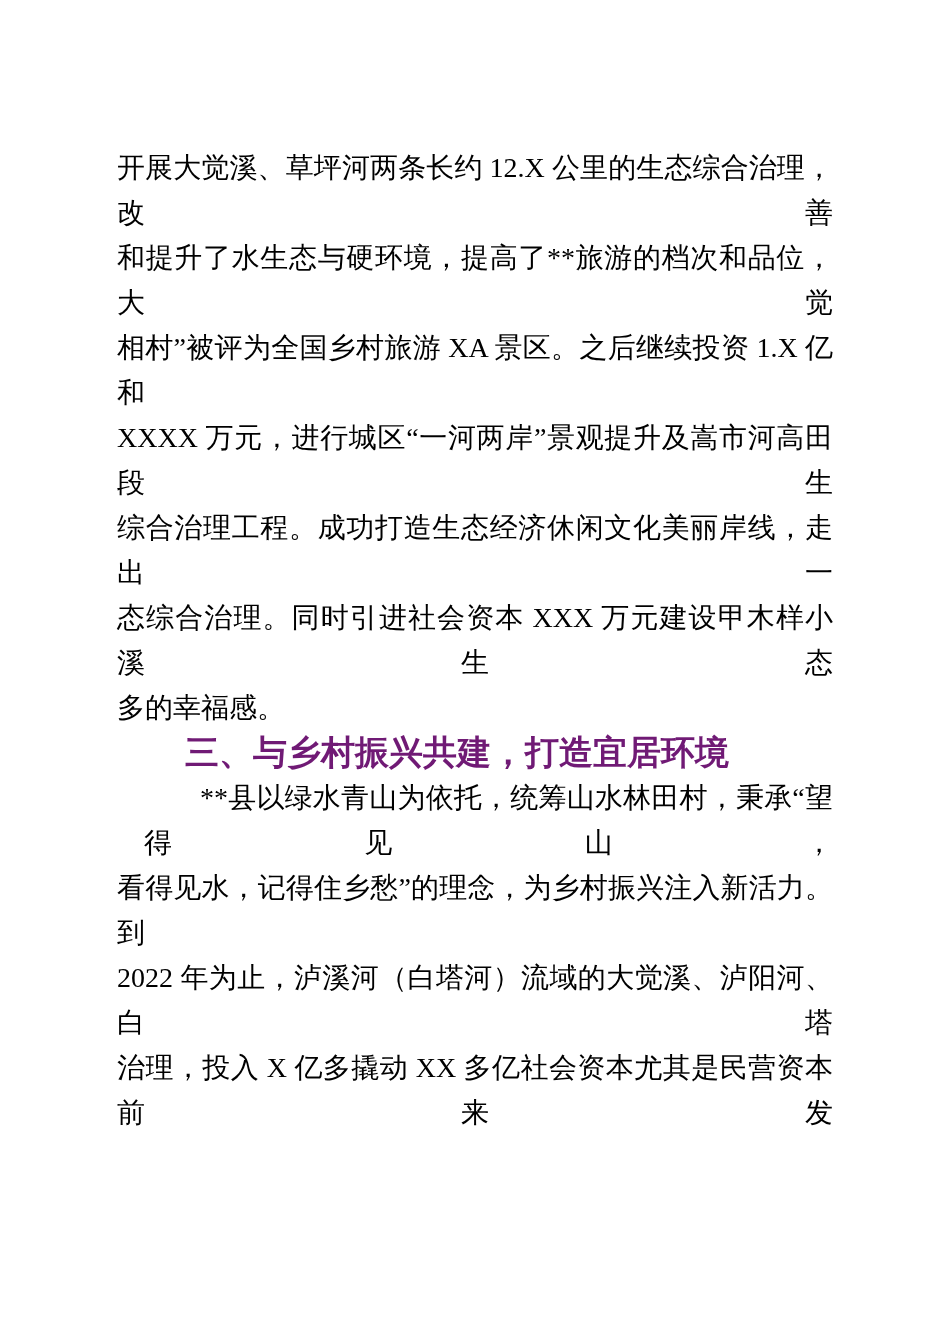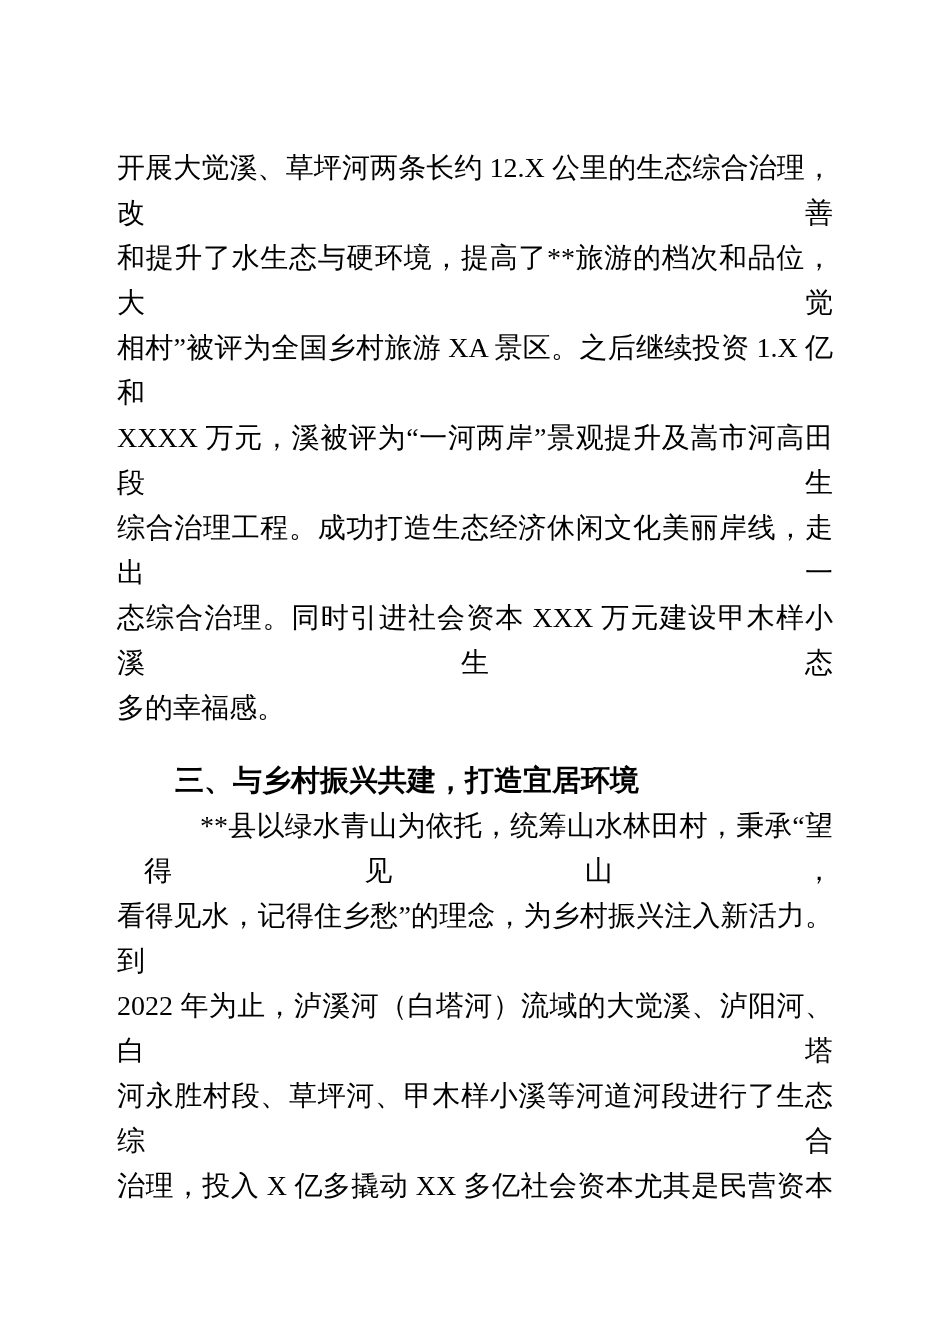--- a/index.html
+++ b/index.html
@@ -32,50 +32,48 @@
   .line-last {
     text-align-last: left;
   }
   .indent {
     text-indent: 2em;
     margin-left: 27px;
   }
   .heading {
     font-family: "Liberation Sans", "DejaVu Sans", sans-serif;
     font-weight: 700;
-    font-size: 29px;
+    font-size: 34px;
     line-height: 45px;
-    color: #000000;
+    color: #701a75;
     text-indent: 2em;
     text-align: left;
     text-align-last: left;
-    margin-top: 28px;
   }
 </style>
 </head>
 <body>
 
 <div class="page">
   <div class="content">
 
     <div>
       <div class="line">开展大觉溪、草坪河两条长约 12.X 公里的生态综合治理，改善</div>
       <div class="line">和提升了水生态与硬环境，提高了**旅游的档次和品位，大觉</div>
       <div class="line">相村”被评为全国乡村旅游 XA 景区。之后继续投资 1.X 亿和</div>
-      <div class="line">XXXX 万元，溪被评为“一河两岸”景观提升及嵩市河高田段生</div>
+      <div class="line">XXXX 万元，进行城区“一河两岸”景观提升及嵩市河高田段生</div>
       <div class="line">综合治理工程。成功打造生态经济休闲文化美丽岸线，走出一</div>
       <div class="line">态综合治理。同时引进社会资本 XXX 万元建设甲木样小溪生态</div>
       <div class="line line-last">多的幸福感。</div>
     </div>
 
     <div class="heading">三、与乡村振兴共建，打造宜居环境</div>
 
     <div>
       <div class="line indent">**县以绿水青山为依托，统筹山水林田村，秉承“望得见山，</div>
       <div class="line">看得见水，记得住乡愁”的理念，为乡村振兴注入新活力。到</div>
       <div class="line">2022 年为止，泸溪河（白塔河）流域的大觉溪、泸阳河、白塔</div>
-      <div class="line">河永胜村段、草坪河、甲木样小溪等河道河段进行了生态综合</div>
       <div class="line">治理，投入 X 亿多撬动 XX 多亿社会资本尤其是民营资本前来发</div>
 
     </div>
 
   </div>
 </div>
 
 </body></html>

